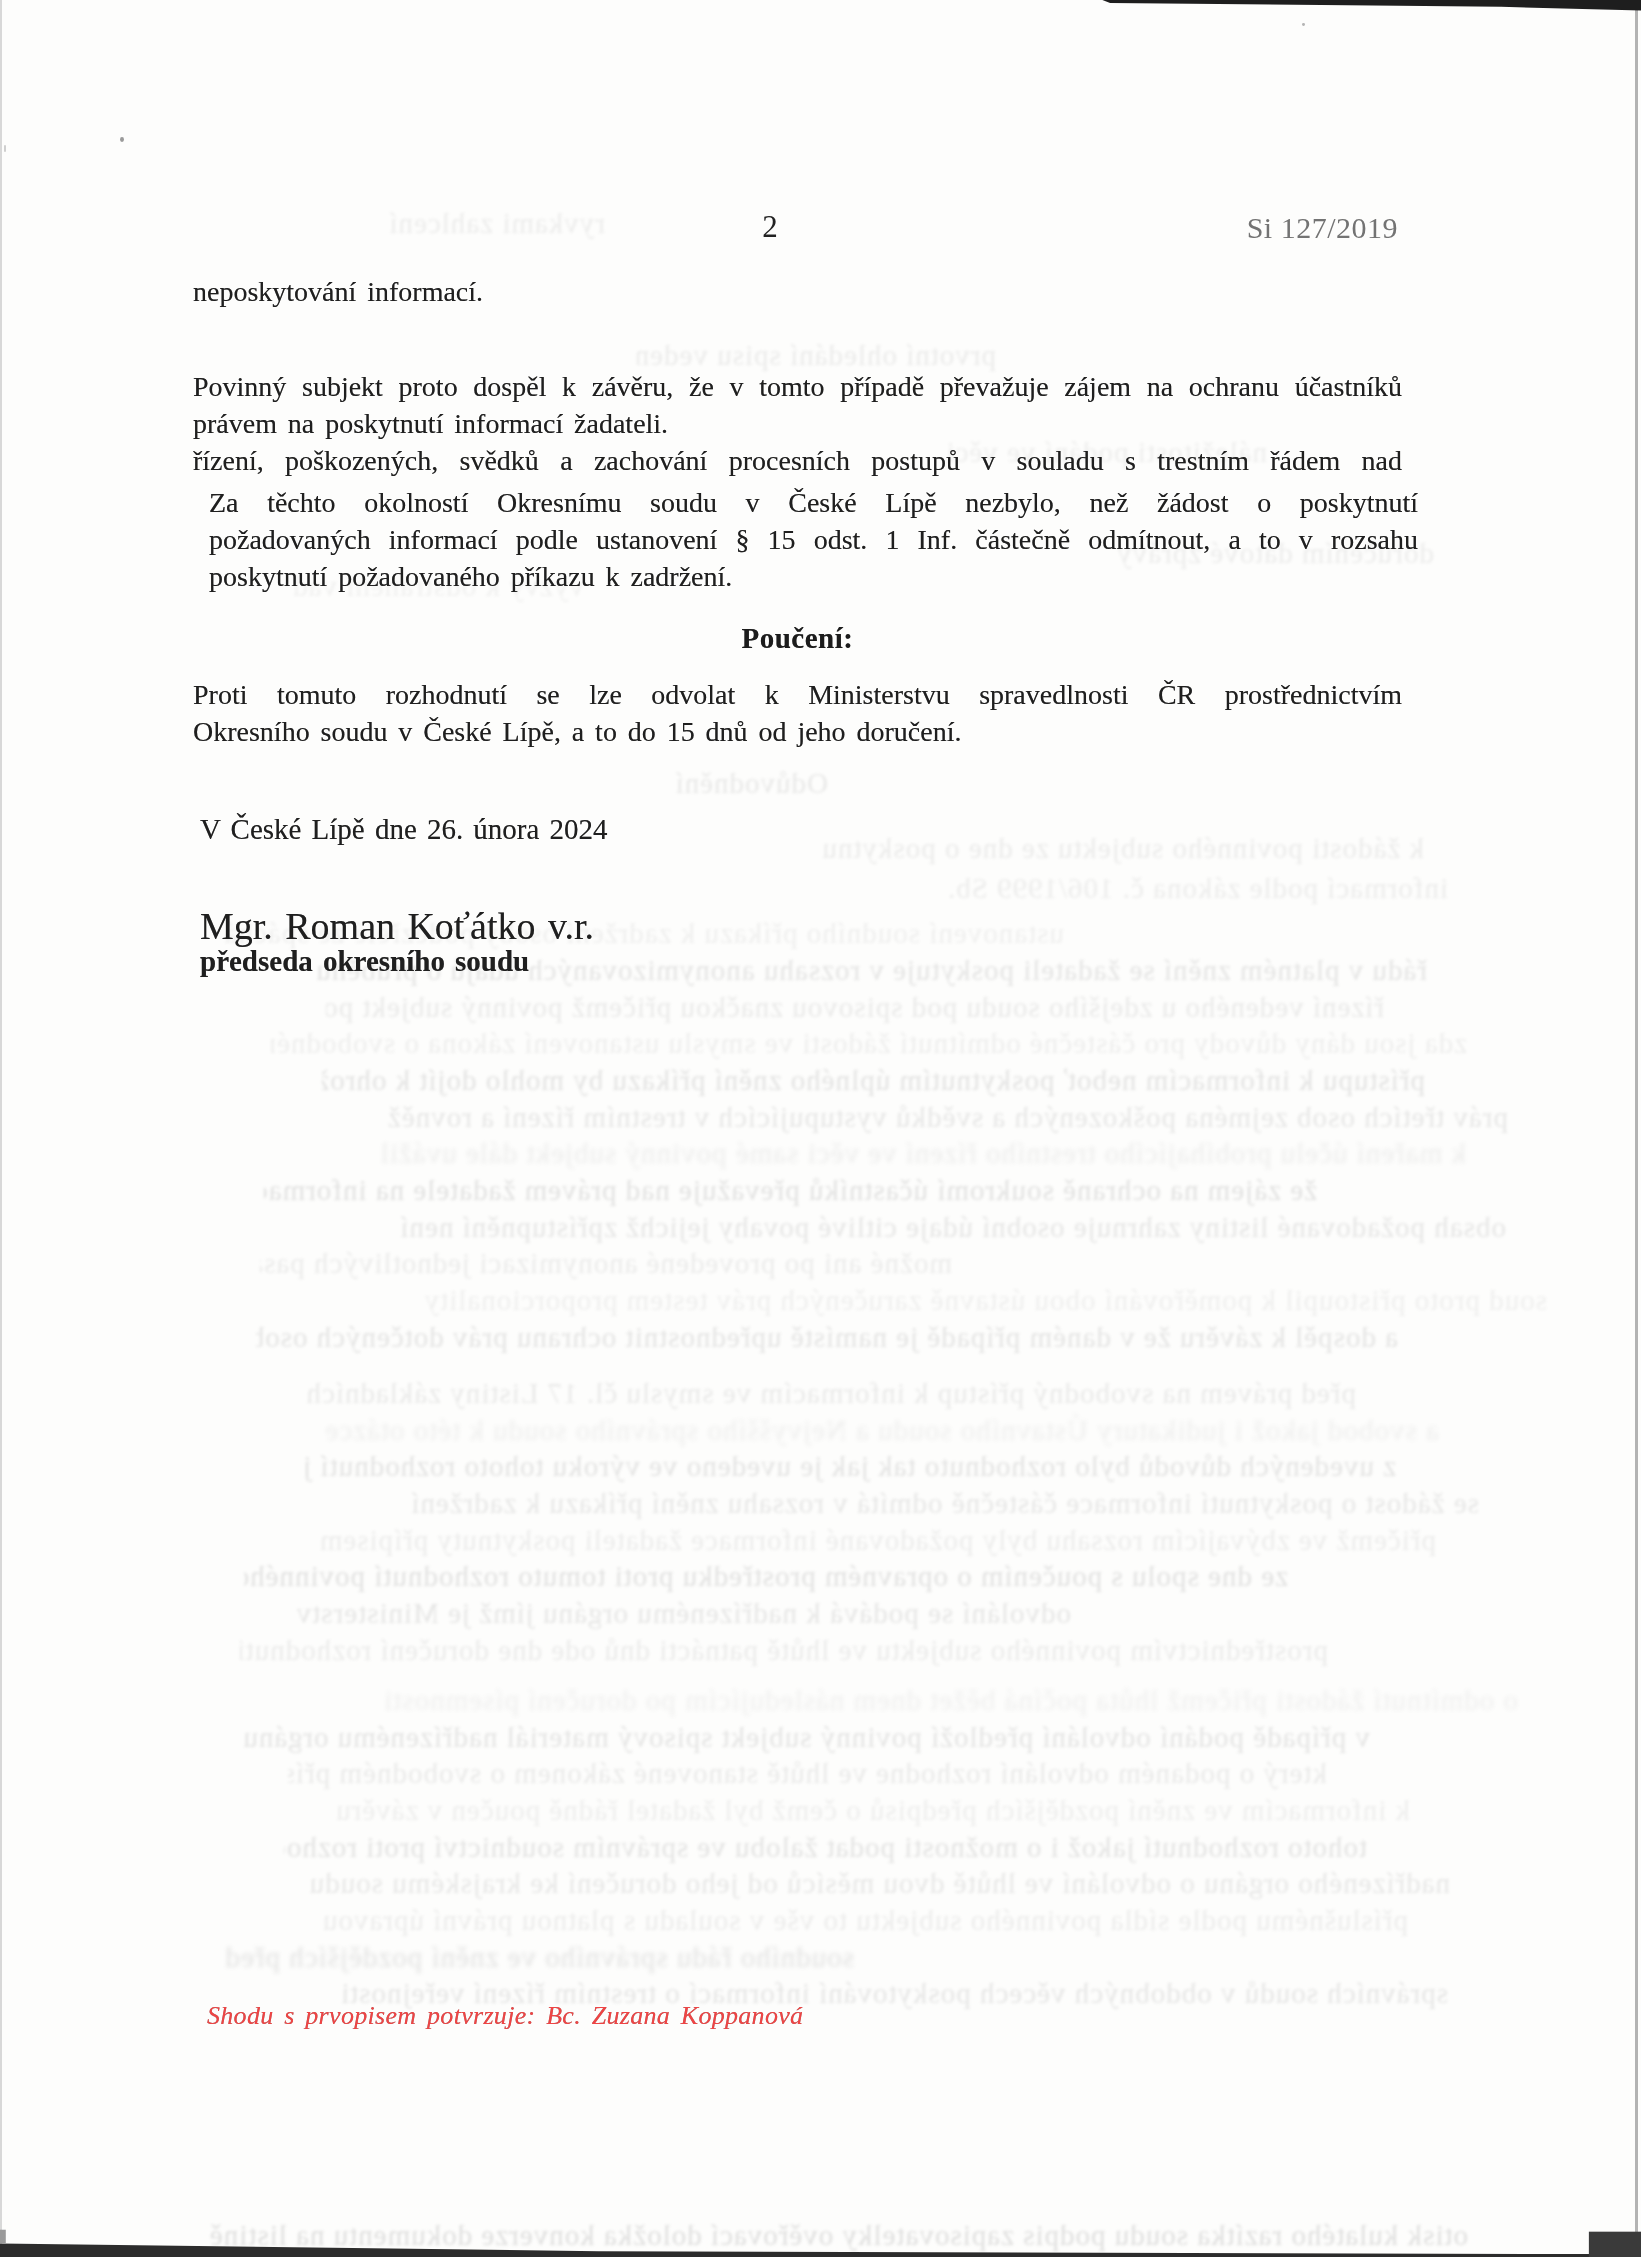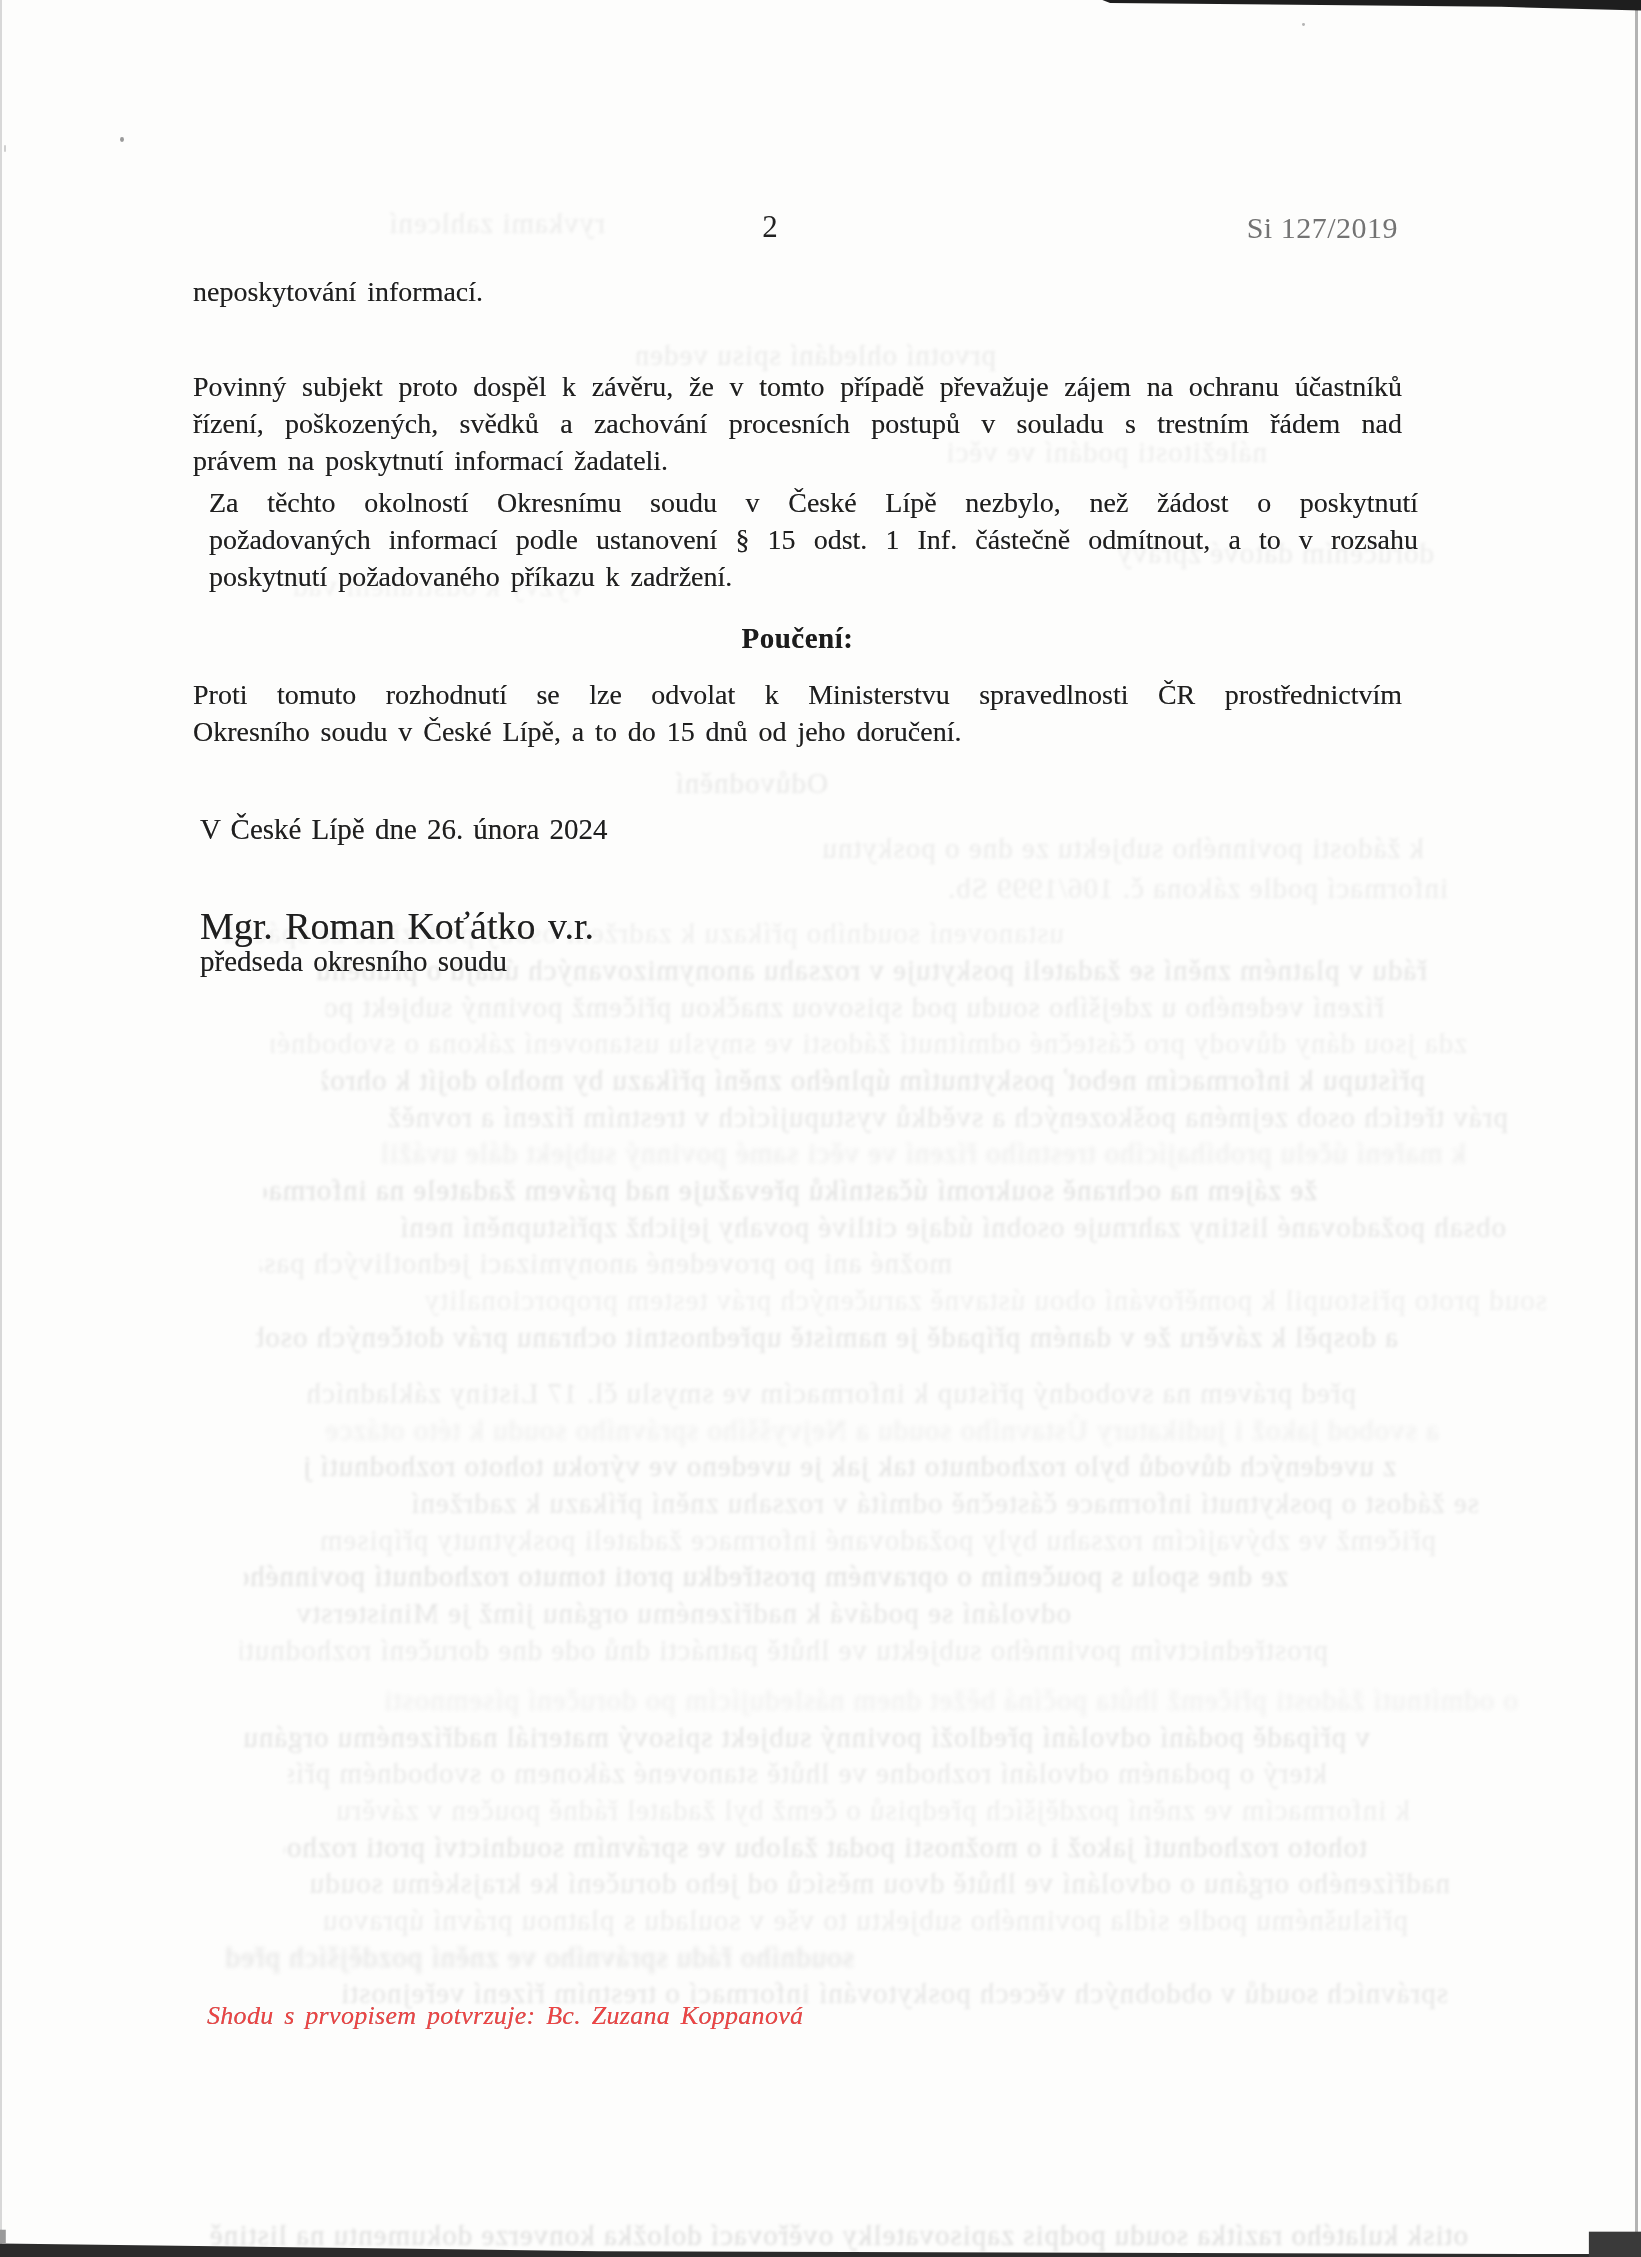--- a/index.html
+++ b/index.html
@@ -30,21 +30,21 @@
   .line.last{text-align-last:left;}
   .p1{top:273px;} .p2{top:368px;} .p3{top:484px;margin-left:16px;} .p4{top:676px;}
   .heading{position:absolute;left:193px;top:622px;width:1209px;text-align:center;
            font-size:29px;font-weight:bold;letter-spacing:0.5px;color:#1c1c1c;
            text-shadow:0 0 0.6px rgba(20,20,20,.55);}
   .dateline{position:absolute;left:200px;top:813px;font-size:29px;word-spacing:2.9px;
             text-shadow:0 0 0.6px rgba(20,20,20,.5);}
   .sig-name{position:absolute;left:200px;top:904px;font-size:38px;word-spacing:2.9px;
             text-shadow:0 0 0.6px rgba(20,20,20,.5);}
   .sig-title{position:absolute;left:200px;top:945px;font-size:29px;word-spacing:2.9px;
-            text-shadow:0 0 0.6px rgba(20,20,20,.5);}
+            text-shadow:0 0 0.6px rgba(20,20,20,.5);font-weight:bold;}
   .certify{position:absolute;left:207px;top:2001px;font-size:26px;font-style:italic;
            color:#ef4444;word-spacing:3.9px;letter-spacing:0.3px;
            text-shadow:0 0 0.5px rgba(30,30,30,.5);}
   
   .ghost{position:absolute;font-family:"Liberation Serif","DejaVu Serif",serif;
          font-size:29px;color:#6f6f6f;white-space:nowrap;overflow:hidden;
          transform:scaleX(-1);filter:blur(1.6px);opacity:.16;letter-spacing:1px;height:35px;}
   .f0{left:388px;top:207px;width:217px;opacity:.12;}
   .f1{left:637px;top:339px;width:359px;opacity:.13;}
   .f2{left:919px;top:436px;width:348px;opacity:.11;}
@@ -120,22 +120,22 @@
 
   <div class="pagenum">2</div>
   <div class="caseref">Si 127/2019</div>
 
   <div class="para p1">
     <div class="line last">neposkytování informací.</div>
   </div>
 
   <div class="para p2">
     <div class="line">Povinný subjekt proto dospěl k závěru, že v tomto případě převažuje zájem na ochranu účastníků</div>
+    <div class="line last">právem na poskytnutí informací žadateli.</div>
     <div class="line">řízení, poškozených, svědků a zachování procesních postupů v souladu s trestním řádem nad</div>
-    <div class="line last">právem na poskytnutí informací žadateli.</div>
   </div>
 
   <div class="para p3">
     <div class="line">Za těchto okolností Okresnímu soudu v České Lípě nezbylo, než žádost o poskytnutí</div>
     <div class="line">požadovaných informací podle ustanovení § 15 odst. 1 Inf. částečně odmítnout, a to v rozsahu</div>
     <div class="line last">poskytnutí požadovaného příkazu k zadržení.</div>
   </div>
 
   <div class="heading">Poučení:</div>
 

